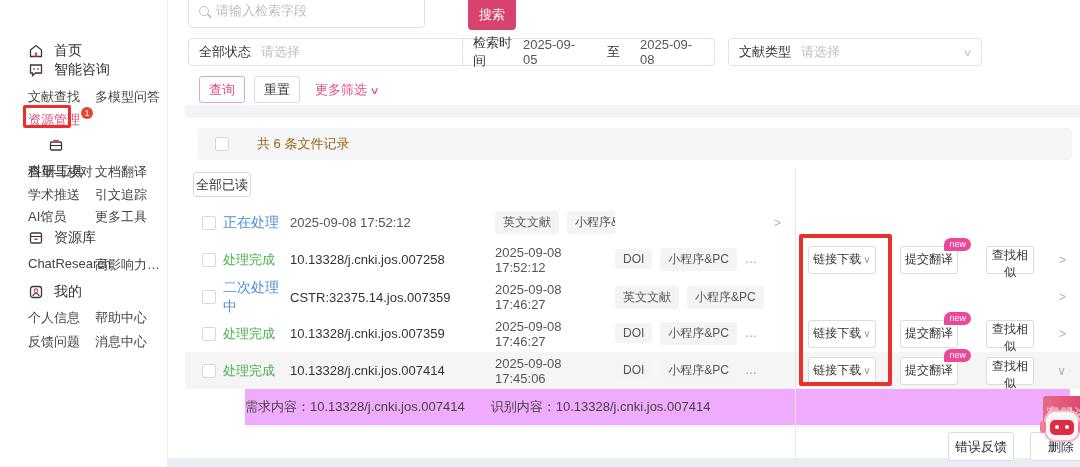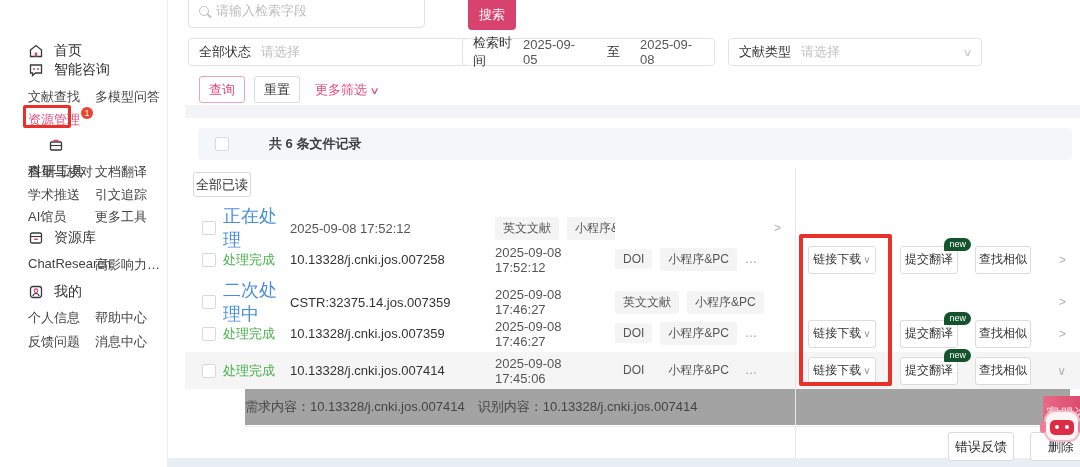--- a/index.html
+++ b/index.html
@@ -34,46 +34,46 @@
   .btn-query { position:absolute; left:14px; top:76px; width:46px; height:27px; background:#fff; border:1px solid #e9a5bd; color:#e14d7d; border-radius:3px; font-size:13px; cursor:pointer; }
   .btn-reset { position:absolute; left:69px; top:76px; width:46px; height:27px; background:#fff; border:1px solid #dcdcdc; color:#333; border-radius:3px; font-size:13px; cursor:pointer; }
   .more-filter { position:absolute; left:130px; top:81px; color:#e14d7d; font-size:13px; cursor:pointer; }
   .more-filter .chev { color:#e14d7d; margin-left:4px; font-size:10px; display:inline-block; }
 
   
   .records-card { position:absolute; left:17px; right:0; top:118px; height:340px; background:#fff; }
   .list-header { position:absolute; left:13px; right:8px; top:10px; height:32px; background:#f5f6f8; border-radius:4px; display:flex; align-items:center; padding-left:4px; }
   .cbx { width:14px; height:14px; border:1px solid #d9d9d9; border-radius:2px; background:#fff; flex:0 0 auto; }
   .list-header .cbx { margin-left:13px; }
-  .list-header .summary { color:#404040; font-size:13px; margin-left:40px;font-weight:bold; }
+  .list-header .summary { color:#a16207; font-size:13px; margin-left:28px; }
   .btn-readall { position:absolute; left:8px; top:54px; width:58px; height:25px; background:#fff; border:1px solid #d9d9d9; border-radius:3px; font-size:13px; color:#333; cursor:pointer; }
 
   .rows { position:absolute; left:0; right:0; top:86px; }
   .row { height:37px; display:grid; grid-template-columns:38px 67px 205px 120px 180px 1fr; align-items:center; position:relative; }
   .row--active { background:#f5f5f6; }
   .row .cbx { margin-left:17px; }
-  .st-blue { color:#4a8fd9; font-size:18px; }
+  .st-blue { color:#4a8fd9; font-size:14px; }
   .st-green { color:#47b14b; font-size:13px; }
   .cell-id { font-size:13px; color:#333; }
   .cell-time { font-size:13px; color:#555; }
   .cell-tags { overflow:hidden; white-space:nowrap; font-size:12px; }
   .tag { display:inline-block; background:#f4f4f5; color:#555; border-radius:3px; padding:3px 8px; margin-right:8px; }
   .tag-more { color:#999; }
   .cell-actions { display:flex; align-items:center; padding-left:13px; height:100%; }
   .btn-ghost { background:#fff; border:1px solid #dcdcdc; border-radius:3px; font-size:12px; color:#333; height:28px; cursor:pointer; position:relative; }
   .btn-link-dl { width:68px; }
   .btn-link-dl .chev { color:#999; margin-left:2px; }
   .btn-translate { width:58px; margin-left:24px; }
-  .btn-similar { width:56px; margin-left:17px; }
-  .new-badge { position:absolute; top:-9px; right:-14px; background:#14532d; color:#fff; font-size:9px; line-height:13px; padding:0 5px; border-radius:7px 7px 7px 1px; }
+  .btn-similar { width:48px; margin-left:28px; }
+  .new-badge { position:absolute; top:-9px; right:-14px; background:#ec4899; color:#fff; font-size:9px; line-height:13px; padding:0 5px; border-radius:7px 7px 7px 1px; }
   .row-chev { margin-left:auto; margin-right:14px; color:#b0b0b0; font-size:12px; }
 
   .col-divider { position:absolute; left:610px; top:50px; bottom:0; width:0; border-left:1px solid #e7e7e7; box-shadow:-9px 0 10px -8px rgba(0,0,0,0.14); }
 
-  .detail-row { position:absolute; left:60px; right:10px; top:271px; height:36px; display:flex; align-items:center; gap:13px; font-size:13px; color:#444; background:#a3a3a3; }
+  .detail-row { position:absolute; left:60px; right:10px; top:271px; height:36px; display:flex; align-items:center; gap:26px; font-size:13px; color:#444; background:#f0abfc; }
   .detail-divider { position:absolute; left:60px; right:0; top:308px; border-top:1px solid #ededed; }
 
   .btn-errfb { position:absolute; left:763px; top:314px; width:66px; height:29px; background:#fff; border:1px solid #dcdcdc; border-radius:3px; font-size:13px; color:#333; cursor:pointer; }
   .btn-del { position:absolute; left:845px; top:314px; width:62px; height:29px; background:#fff; border:1px solid #dcdcdc; border-radius:3px; font-size:13px; color:#333; cursor:pointer; }
 
   
   .mascot { position:absolute; left:856px; top:278px; width:42px; height:52px; z-index:20; cursor:pointer; }
   .mascot-label { position:absolute; top:0; left:2px; background:linear-gradient(90deg,#e86a86,#d4375f); color:#ffd7e0; font-size:14px; line-height:11px; padding:12px 3px; border-radius:3px; white-space:nowrap; }
   .robot { position:absolute; top:14px; left:3px; width:36px; height:32px; background:#fdf4f6; border:2px solid #f0b9c7; border-radius:11px; }
   .robot::before, .robot::after { content:""; position:absolute; width:6px; height:12px; background:#ee7d96; border-radius:3px; top:9px; }

